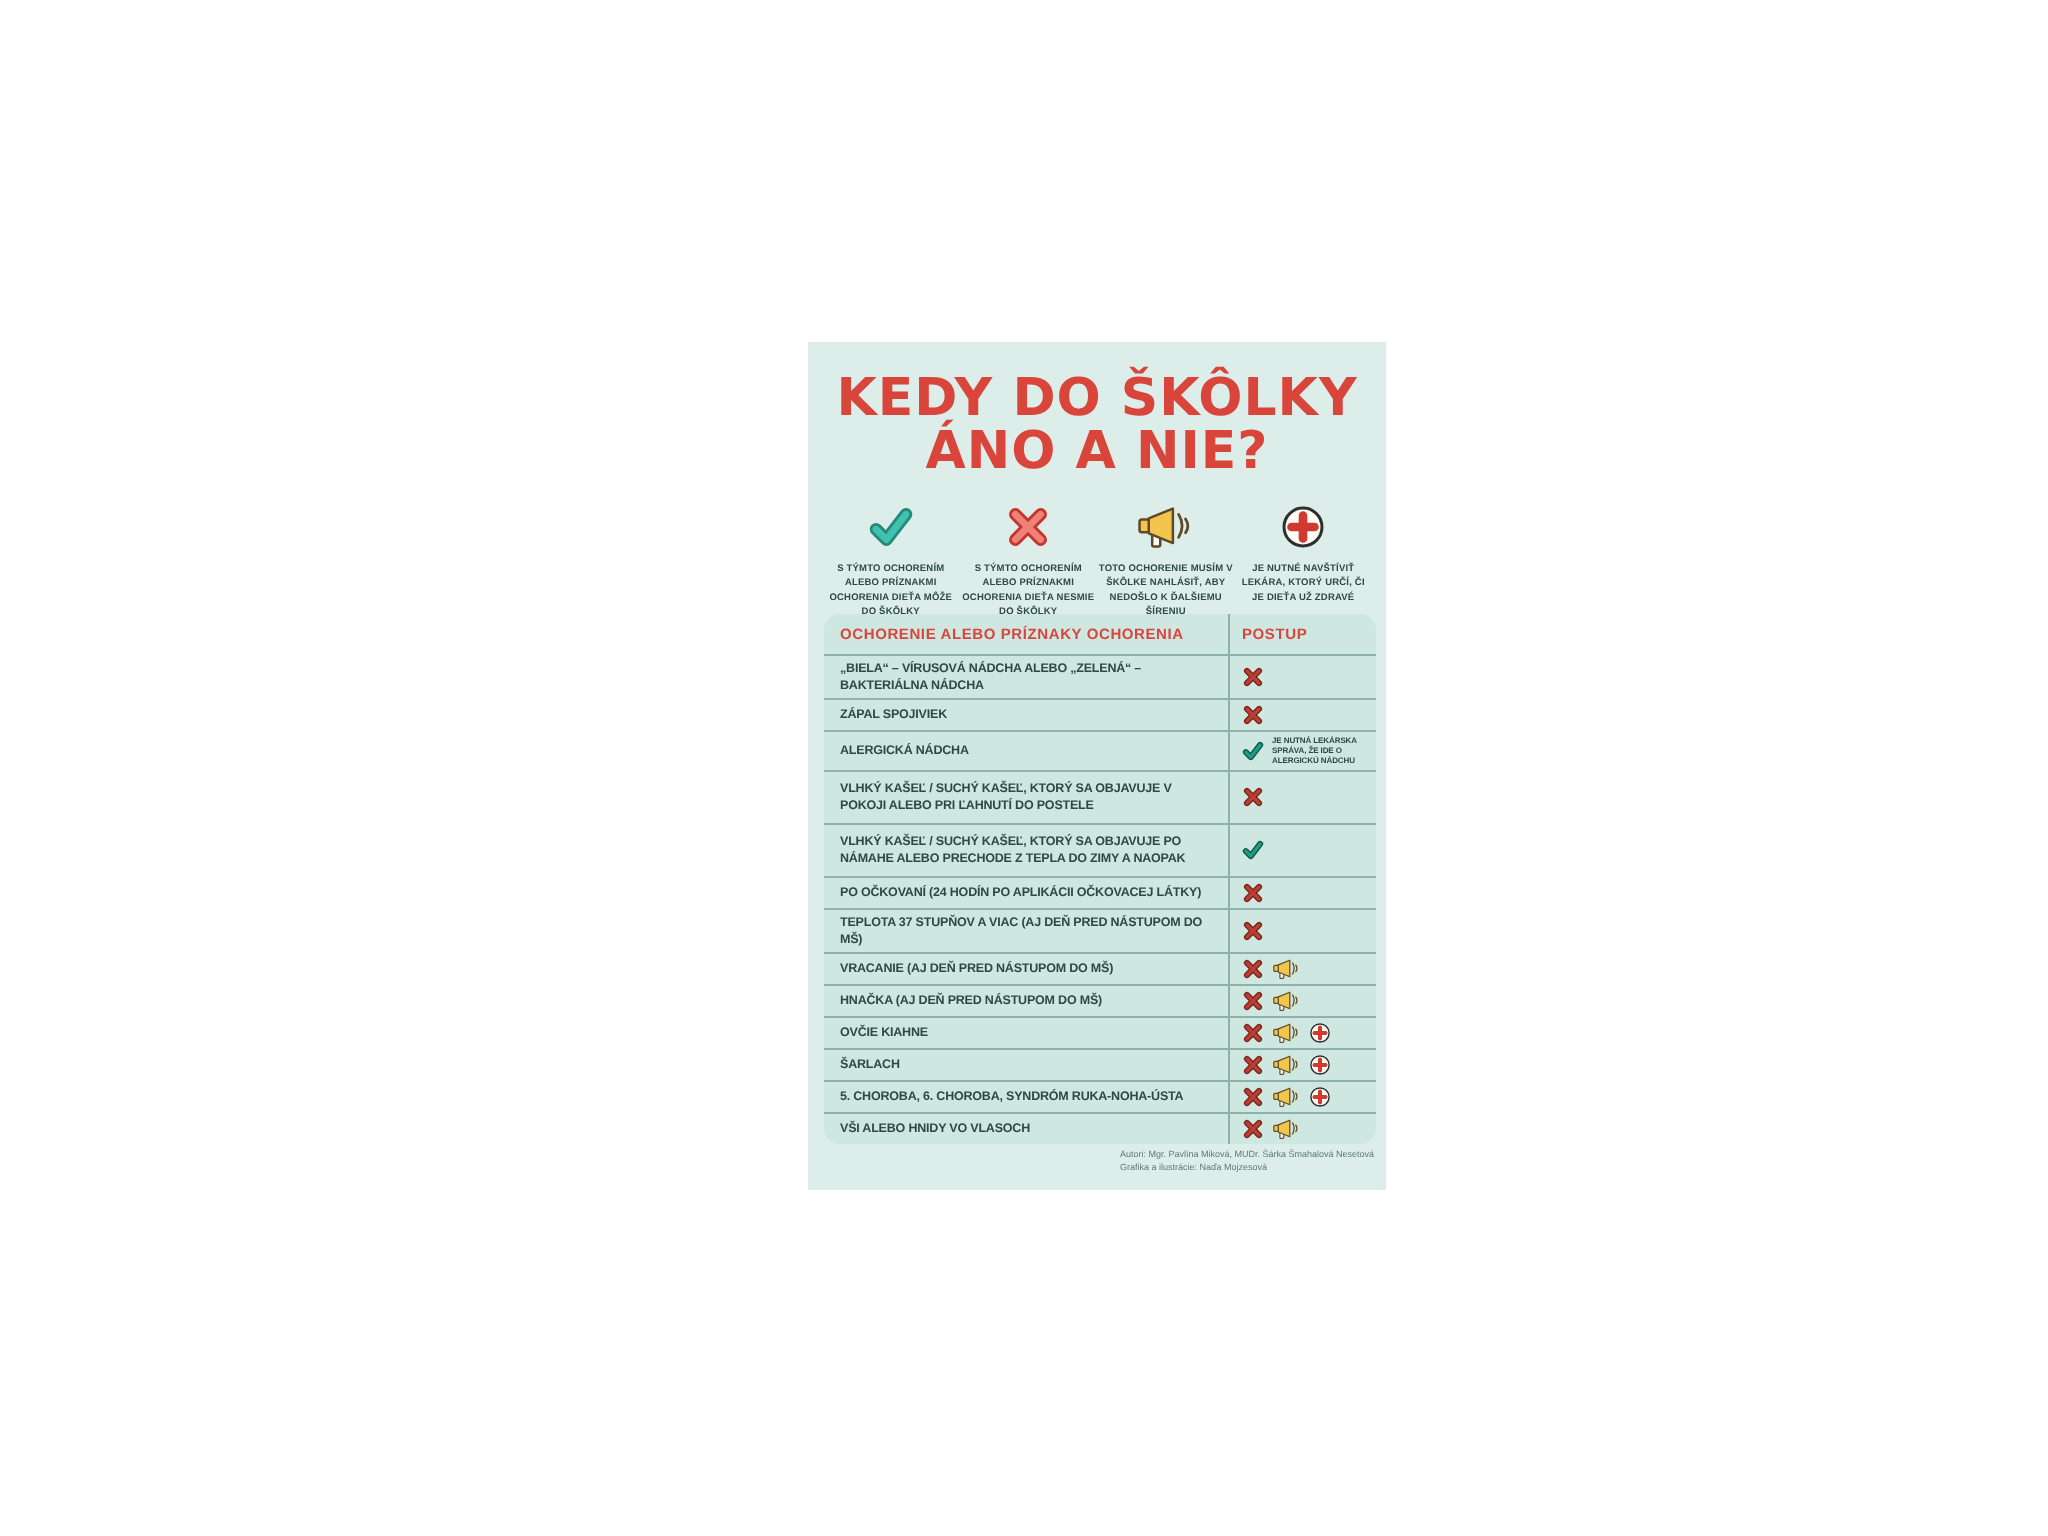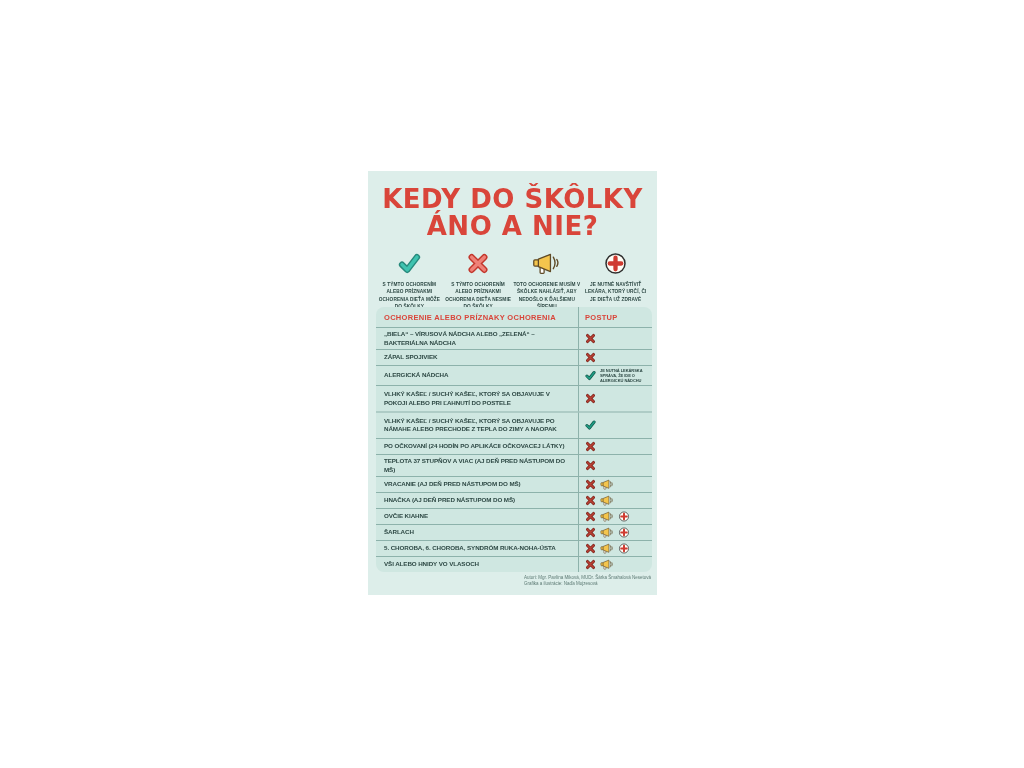--- a/index.html
+++ b/index.html
@@ -1,17 +1,17 @@
 <!DOCTYPE html>
 <html style="--page-bg: #ffffff; --poster-bg: #ddeeea; --panel-bg: #cfe7e1; --line: #8db2ab; --red: #d9453a; --ink: #2e4945; --credits: #5d7a74;"><head>
 <meta charset="utf-8">
 <style>
   html,body{margin:0;padding:0;width:1024px;height:768px;background:#ffffff;overflow:hidden;
     font-family:"Liberation Sans", sans-serif;}
-  .page{position:relative;width:884px;height:768px;background:var(--page-bg,#fff);}
+  .page{position:relative;width:884px;height:768px;background:var(--page-bg,#fff);margin-left:36px;}
   
   .poster{position:absolute;left:368px;top:171px;width:578px;height:848px;
     transform:scale(0.5);transform-origin:0 0;background:var(--poster-bg);}
   .title{margin-top:30px;text-align:center;color:var(--red);
     font-family:"DejaVu Sans", sans-serif;font-weight:bold;font-size:52px;line-height:1.02;letter-spacing:1px;}
   .legend{display:flex;justify-content:space-between;padding:26px 14px 0 14px;}
   .leg{width:142px;display:flex;flex-direction:column;align-items:center;}
   .leg .icn svg{display:block;}
   .leg .cap{margin-top:12px;text-align:center;font-size:9.5px;font-weight:bold;
     color:var(--ink);line-height:1.5;letter-spacing:.2px;}

